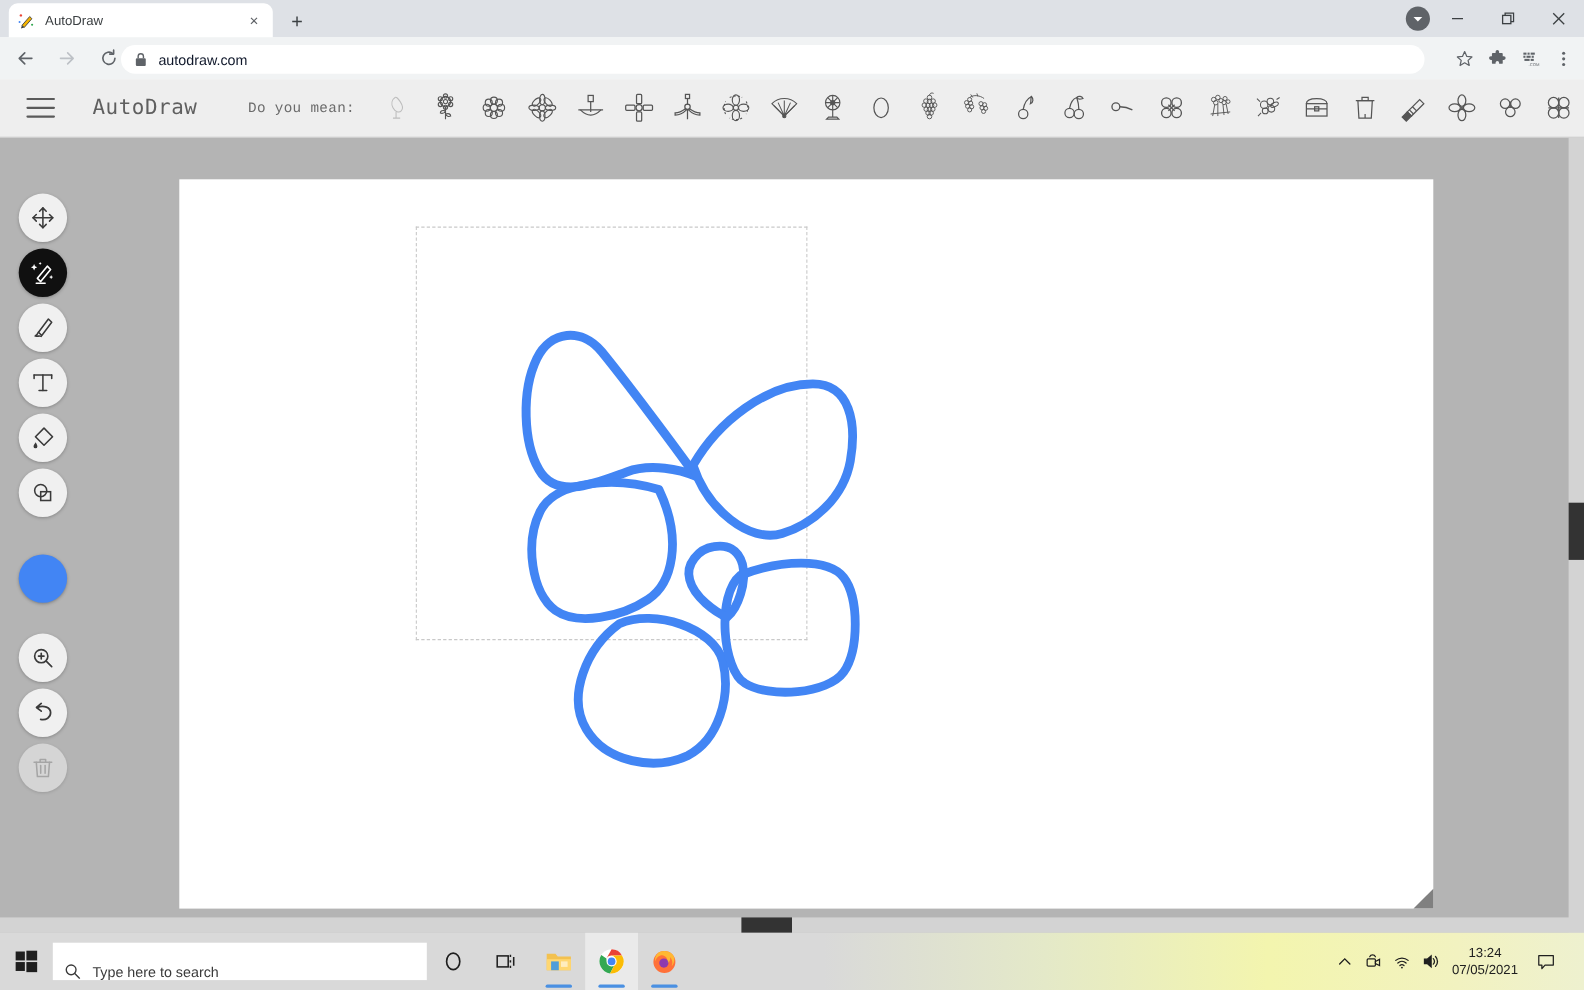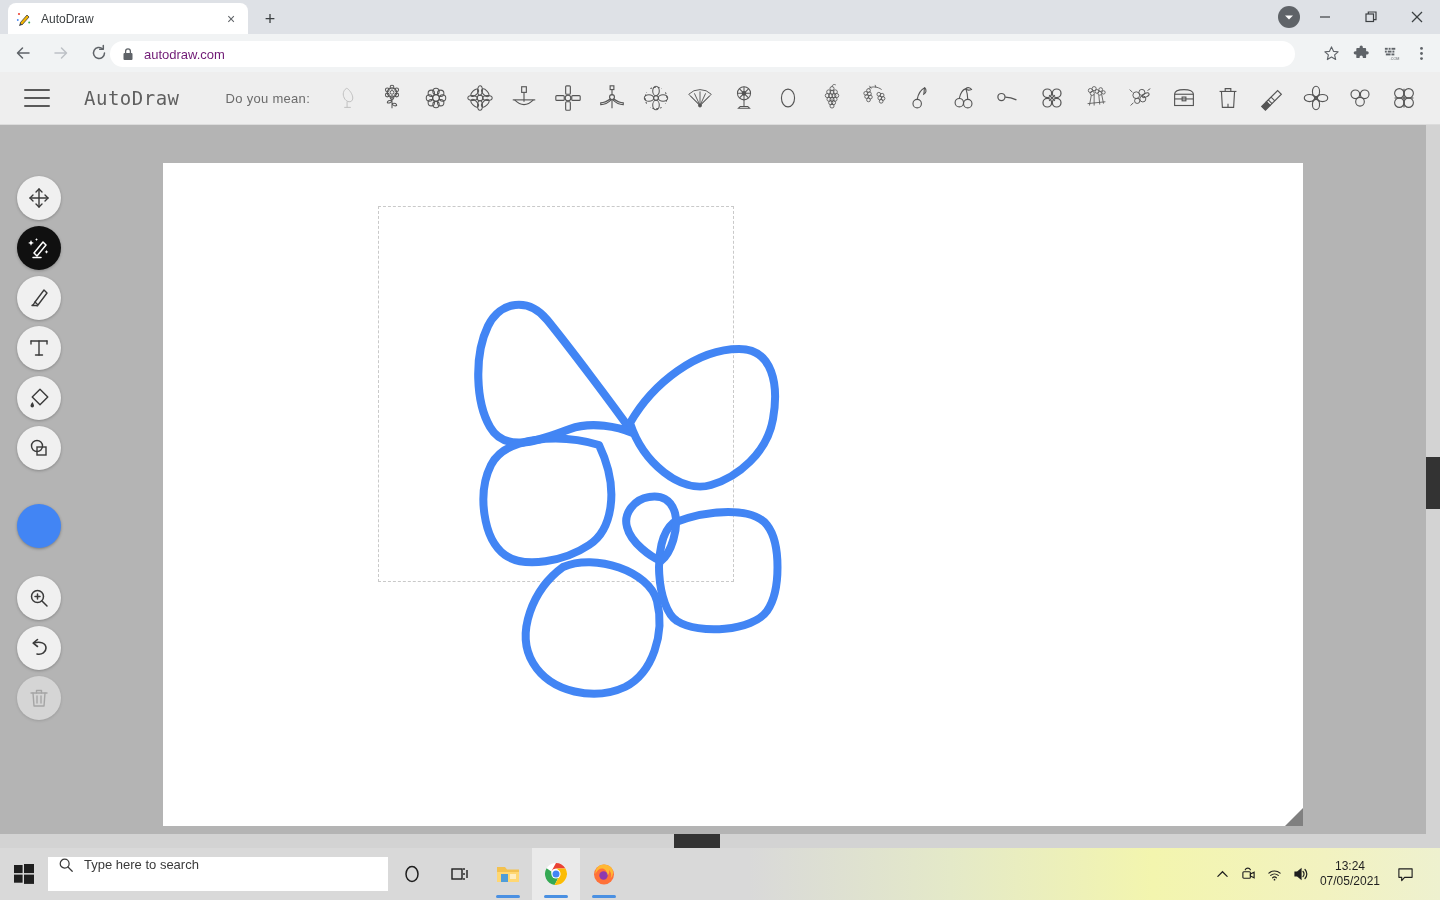--- a/index.html
+++ b/index.html
@@ -55,21 +55,21 @@
     width: 30px; height: 30px; margin-left: 8px;
     display: flex; align-items: center; justify-content: center; color: #5f6368;
   }
   #nav-forward { color: #bdc1c6; }
   .urlbox {
     position: absolute; left: 110px; top: 7px; width: 1185px; height: 26px;
     background: #ffffff; border-radius: 13px; display: flex; align-items: center;
     padding: 0 12px;
   }
   .lock { margin-right: 10px; display: flex; align-items: center; color: #5f6368; }
-  .urltext { font-size: 13px; color: #701a75; }
+  .urltext { font-size: 13px; color: #0f172a; }
   .omni-right { position: absolute; right: 4px; top: 4px; display: flex; align-items: center; }
   .oicon {
     width: 30px; height: 30px; display: flex; align-items: center; justify-content: center;
     color: #5f6368;
   }
 
   
   .adbar {
     position: absolute; left: 0; top: 72px; width: 1440px; height: 53px;
     background: #eeeeee; display: flex; align-items: center;
@@ -78,21 +78,21 @@
   .hamburger {
     width: 26px; height: 18px; margin-left: 24px; flex: 0 0 26px;
     display: flex; flex-direction: column; justify-content: space-between;
   }
   .hamburger span { display: block; height: 2px; background: #5a5a5a; border-radius: 1px; }
   .brand {
     margin-left: 34px; font-family: "DejaVu Sans Mono", monospace;
     font-size: 19px; color: #5f5f5f; letter-spacing: 0.5px; flex: 0 0 auto;
   }
   .dym {
-    margin-left: 46px; font-family: Liberation Sans, sans-serif;
+    margin-left: 46px; font-family: Liberation Mono, monospace;
     font-size: 13px; color: #6b6b6b; flex: 0 0 auto; letter-spacing: 0.3px;
   }
   .suggestions { display: flex; align-items: center; margin-left: 16px; flex: 1 1 auto; }
   .sugg {
     width: 44px; height: 40px; flex: 0 0 44px;
     display: flex; align-items: center; justify-content: center;
   }
   .sugg svg { display: block; }
   .sugg.faded { opacity: 0.32; }
 
@@ -143,21 +143,21 @@
   .taskbar {
     position: absolute; left: 0; bottom: 0; width: 1440px; height: 52px;
     background: linear-gradient(to right,
       #d9d9d9 0%, #d9d9d9 52%, #e4e9c8 66%, #f3f5ae 80%, #f2f2c0 92%, #eef1cf 100%);
     display: flex; align-items: center;
   }
   .winlogo {
     width: 48px; display: flex; align-items: center; justify-content: center; flex: 0 0 48px;
   }
   .searchbox {
-    width: 340px; height: 34px; background: #ffffff; display: flex; align-items: flex-start;
+    width: 340px; height: 34px; background: #ffffff; display: flex; align-items: flex-end;
     padding: 0 10px; flex: 0 0 340px;
   }
   .searchbox .stext { font-size: 13px; color: #3a3a3a; margin-left: 10px; }
   .tbicon {
     width: 48px; height: 52px; display: flex; align-items: center; justify-content: center;
     position: relative; flex: 0 0 48px;
   }
   .tbicon.running::after {
     content: ""; position: absolute; bottom: 2px; left: 12px; width: 24px; height: 3px;
     background: #4a90e2; border-radius: 2px;

